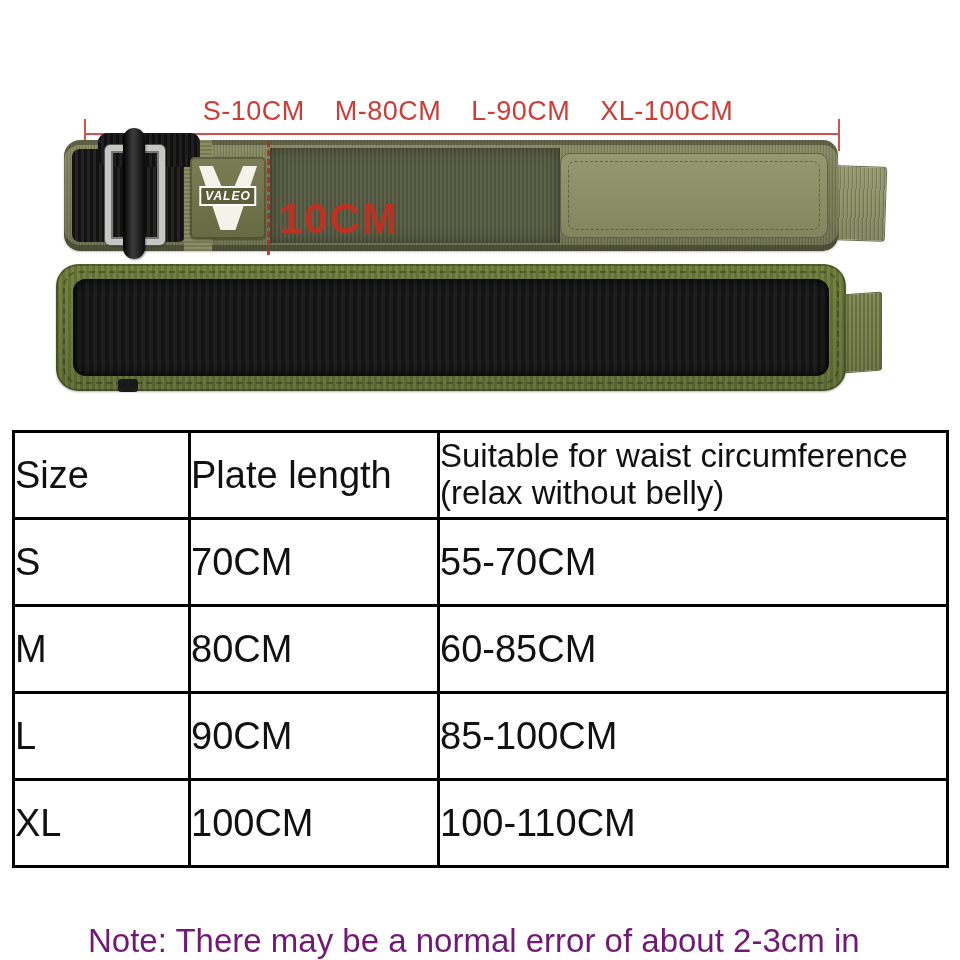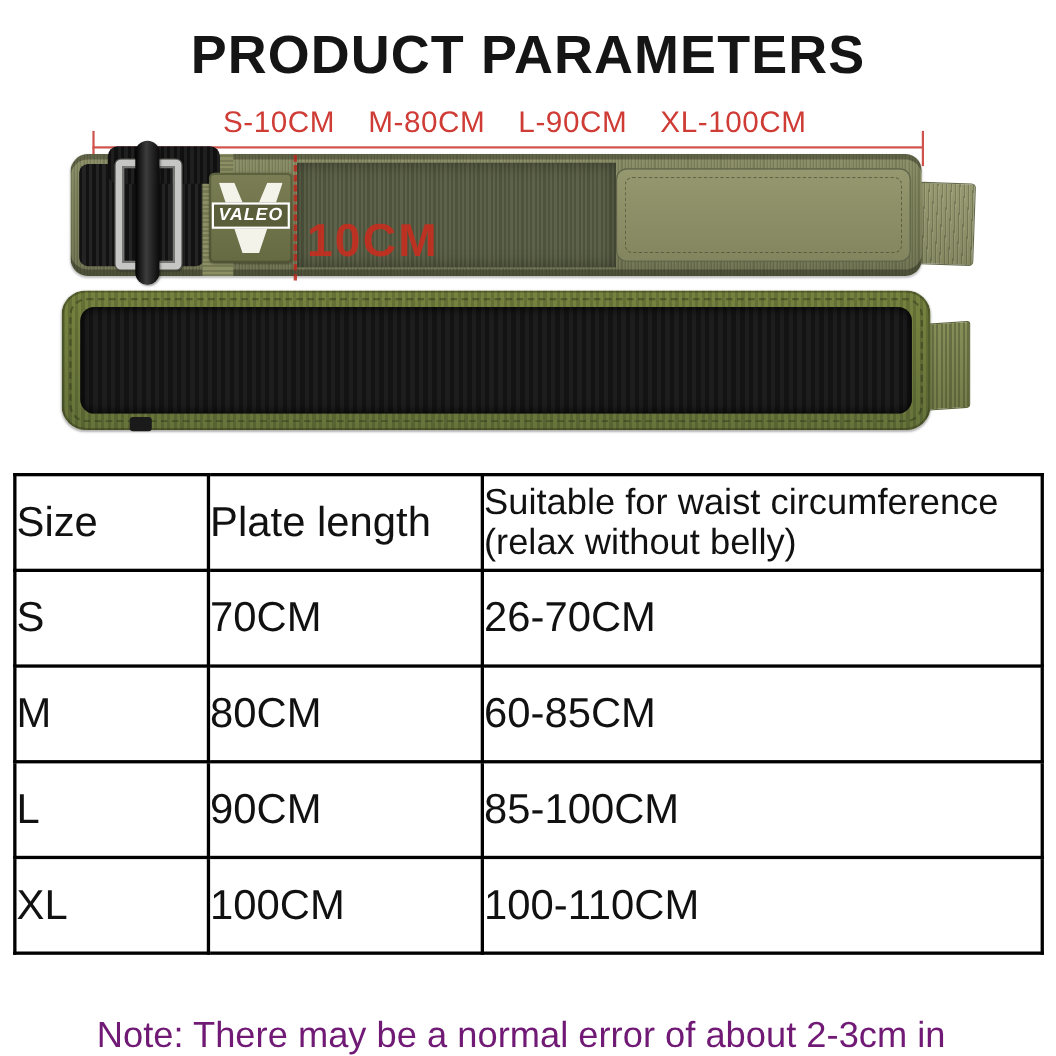--- a/index.html
+++ b/index.html
@@ -56,21 +56,21 @@
                 background: linear-gradient(90deg,#000 0%,#3c3c3c 45%,#0a0a0a 100%);
                 box-shadow: 1px 1px 2px rgba(0,0,0,.4); }
   .valeo-patch { position:absolute; left:126px; top:17px; width:76px; height:82px; border-radius:5px;
                  background: linear-gradient(180deg,#7b7e54,#666a42);
                  box-shadow: inset 0 0 0 2px rgba(40,42,24,.35), 0 1px 2px rgba(0,0,0,.35); }
   .valeo-v { position:absolute; left:50%; top:50%; width:58px; height:64px; transform:translate(-50%,-50%);
              background:#f3f3ea;
              clip-path: polygon(0 0, 24% 0, 50% 56%, 76% 0, 100% 0, 63% 100%, 37% 100%); }
   .valeo-box { position:absolute; left:50%; top:47%; transform:translate(-50%,-50%);
                border:2px solid #fff; background:#5a5e3a; color:#fff;
-               font-size:16px; font-weight:700; letter-spacing:1px; padding:1px 4px; font-style:italic; }
+               font-size:12px; font-weight:700; letter-spacing:1px; padding:1px 4px; font-style:italic; }
   .red-dash { position:absolute; left:267px; top:141px; height:114px; width:0;
               border-left:3px dashed rgba(186,39,29,.85); z-index:5; }
   .width-label { position:absolute; left:279px; top:169px; z-index:5;
                  font-size:42px; font-weight:700; color:rgba(201,44,31,.88); letter-spacing:2px;margin-top:26px; }
 
   
   .belt2-tail { position:absolute; left:842px; top:293px; width:40px; height:79px;
                 background:
                   repeating-linear-gradient(90deg, rgba(40,42,26,.3) 0 2px, transparent 2px 4px),
                   linear-gradient(180deg,#868f58,#747d49);
@@ -98,21 +98,20 @@
 
   
   .note { position:absolute; left:88px; top:920px; width:810px;
           font-size:33px; color:#701a75; line-height:1.3; }
 </style>
 </head>
 <body>
 
 <div class="page">
 
-  <div class="title">PRODUCT PARAMETERS</div>
 
   <div class="size-labels">
     <span>S-10CM</span>
     <span>M-80CM</span>
     <span>L-90CM</span>
     <span>XL-100CM</span>
   </div>
 
   <div class="measure-line"></div>
 
@@ -152,21 +151,21 @@
       <td>Size</td>
       <td>Plate length</td>
       <td class="waist-head">
         <div>Suitable for waist circumference</div>
         <div>(relax without belly)</div>
       </td>
     </tr>
     <tr class="row-h">
       <td>S</td>
       <td>70CM</td>
-      <td>26-70CM</td>
+      <td>55-70CM</td>
     </tr>
     <tr class="row-h">
       <td>M</td>
       <td>80CM</td>
       <td>60-85CM</td>
     </tr>
     <tr class="row-h">
       <td>L</td>
       <td>90CM</td>
       <td>85-100CM</td>

